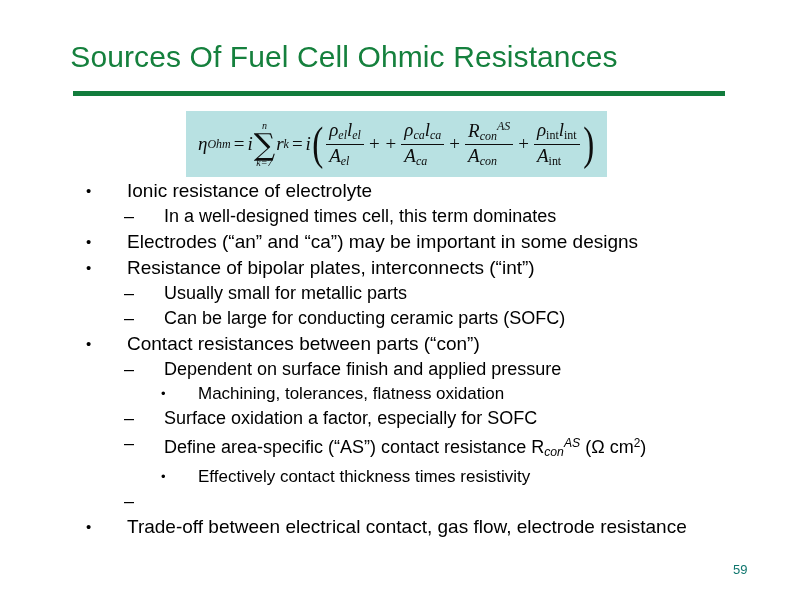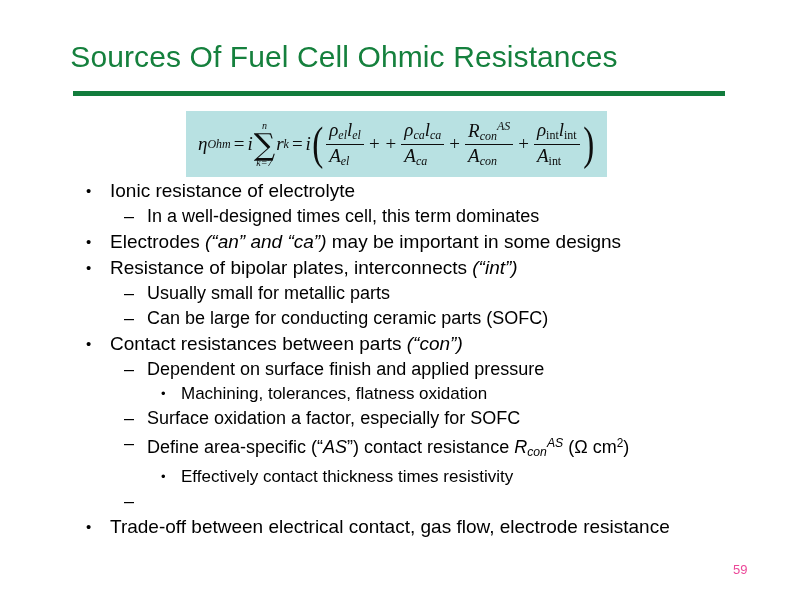--- a/index.html
+++ b/index.html
@@ -128,33 +128,33 @@
   .row {
     position: relative;
     color: #000000;
     font-family: "Liberation Sans", sans-serif;
   }
   .row .marker {
     position: absolute;
     top: 0;
     text-align: left;
   }
-  .row .txt { display: block; }
+  .row .txt { display: block; margin-left: 17px; }
 
   
   .lvl1 { font-size: 19px; line-height: 26px; padding-left: 110px; min-height: 26px; }
   .lvl1 .marker { left: 86px; font-size: 15px; line-height: 26px; }
   
   .lvl2 { font-size: 18px; line-height: 25px; padding-left: 147px; min-height: 25px; }
   .lvl2 .marker { left: 124px; font-size: 18px; line-height: 25px; }
   
   .lvl3 { font-size: 17px; line-height: 24px; padding-left: 181px; min-height: 24px; }
   .lvl3 .marker { left: 161px; font-size: 13px; line-height: 24px; }
 
-  .it { font-style: italic; }
+  .it { }
   .tsub {
     font-size: 0.68em;
     vertical-align: -0.25em;
     font-style: italic;
   }
   .tsup {
     font-size: 0.68em;
     vertical-align: 0.45em;
     font-style: italic;
   }
@@ -163,21 +163,21 @@
     vertical-align: 0.45em;
     font-style: normal;
   }
 
   
   #page-number {
     position: absolute;
     left: 733px;
     top: 562px;
     font-size: 13px;
-    color: #ec4899;
+    color: #0f766e;
     font-family: "Liberation Sans", sans-serif;
   }
 </style>
 </head>
 <body>
 
 <div id="slide-title">Sources Of Fuel Cell Ohmic Resistances</div>
 
 <div id="title-rule"></div>
 

